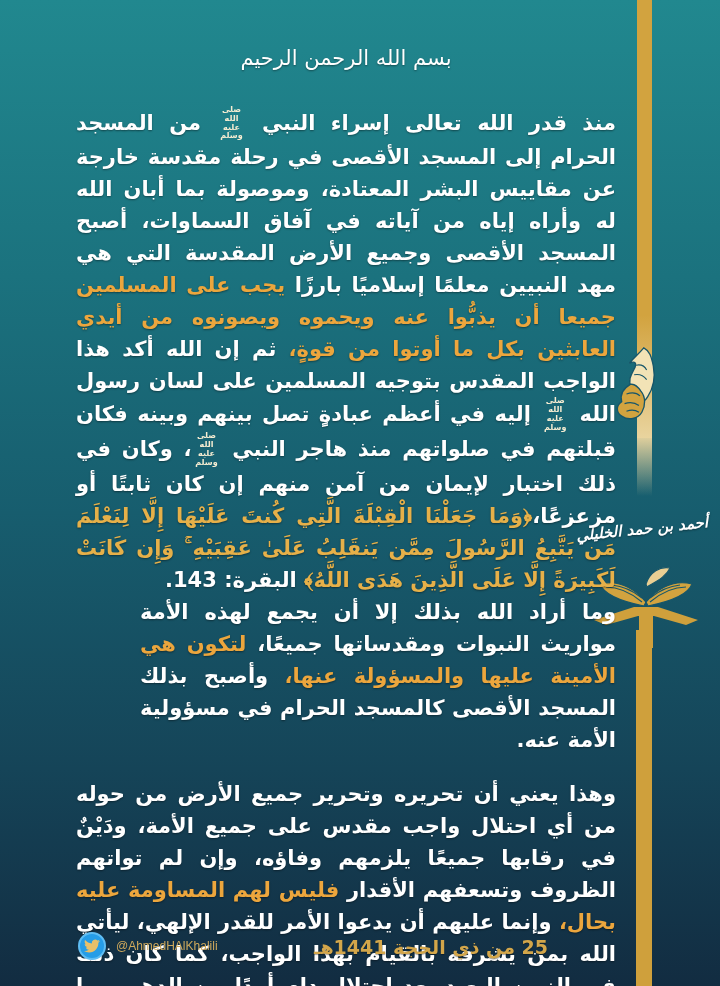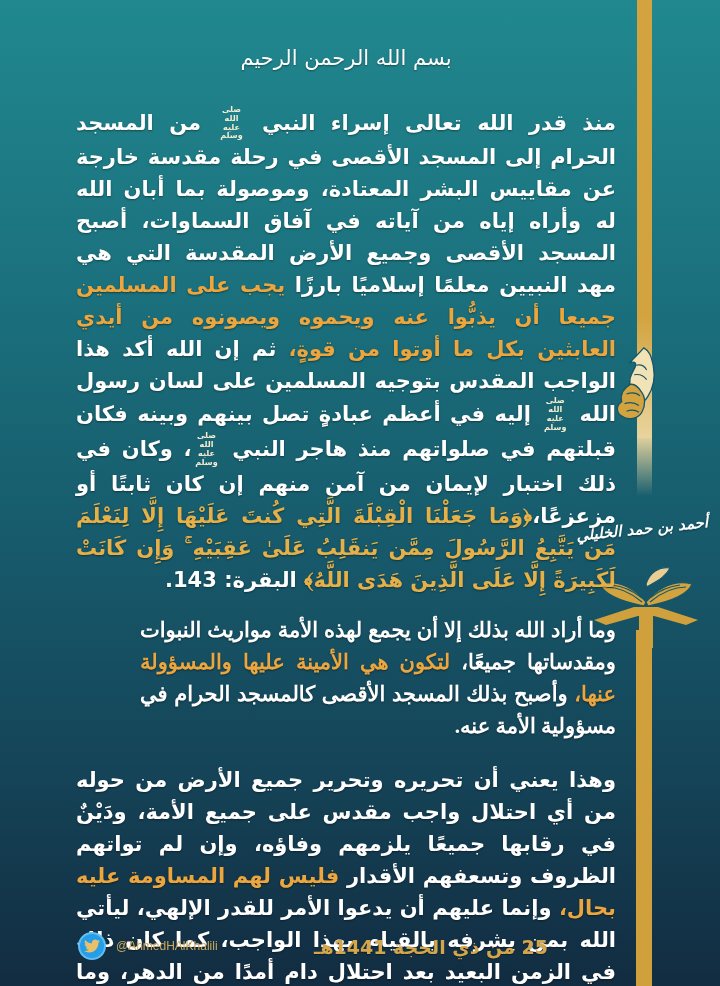--- a/index.html
+++ b/index.html
@@ -22,21 +22,21 @@
     color:#ffffff; font-size:15px; font-weight:bold; font-style:italic;
     transform:rotate(-6deg); text-shadow:0 1px 2px rgba(0,0,0,.35); white-space:nowrap; }
   .book{ position:absolute; left:592px; top:564px; width:108px; height:84px; }
   
   .content{ position:absolute; top:0; left:76px; width:540px; color:#ffffff; }
   .basmala{ margin-top:46px; text-align:center; font-size:21px; font-weight:normal;
     text-shadow:0 1px 2px rgba(0,0,0,.4); }
   .para{ font-size:21px; font-weight:bold; line-height:32px; text-align:justify;
     text-shadow:0 1px 2px rgba(0,0,0,.4); }
   .p1{ margin-top:36px; }
-  .p2{ margin-top:18px; margin-left:62px;font-family:Liberation Serif, serif; } 
+  .p2{ margin-left:62px; } 
   .p2{ margin-left:0; padding-left:0; margin-right:0; width:476px; }
   .p3{ margin-top:22px; }
   .w{ color:#ffffff; }
   .g{ color:#eca63d; }
   .q{ color:#e6b049; }
   .pbuh{ display:inline-block; width:30px; font-size:8px; font-weight:bold; line-height:1.1;
     text-align:center; vertical-align:middle; color:#f6edd2; text-shadow:none; }
   
   .handle{ position:absolute; left:78px; bottom:26px; direction:ltr;
     display:flex; align-items:center; gap:10px;

